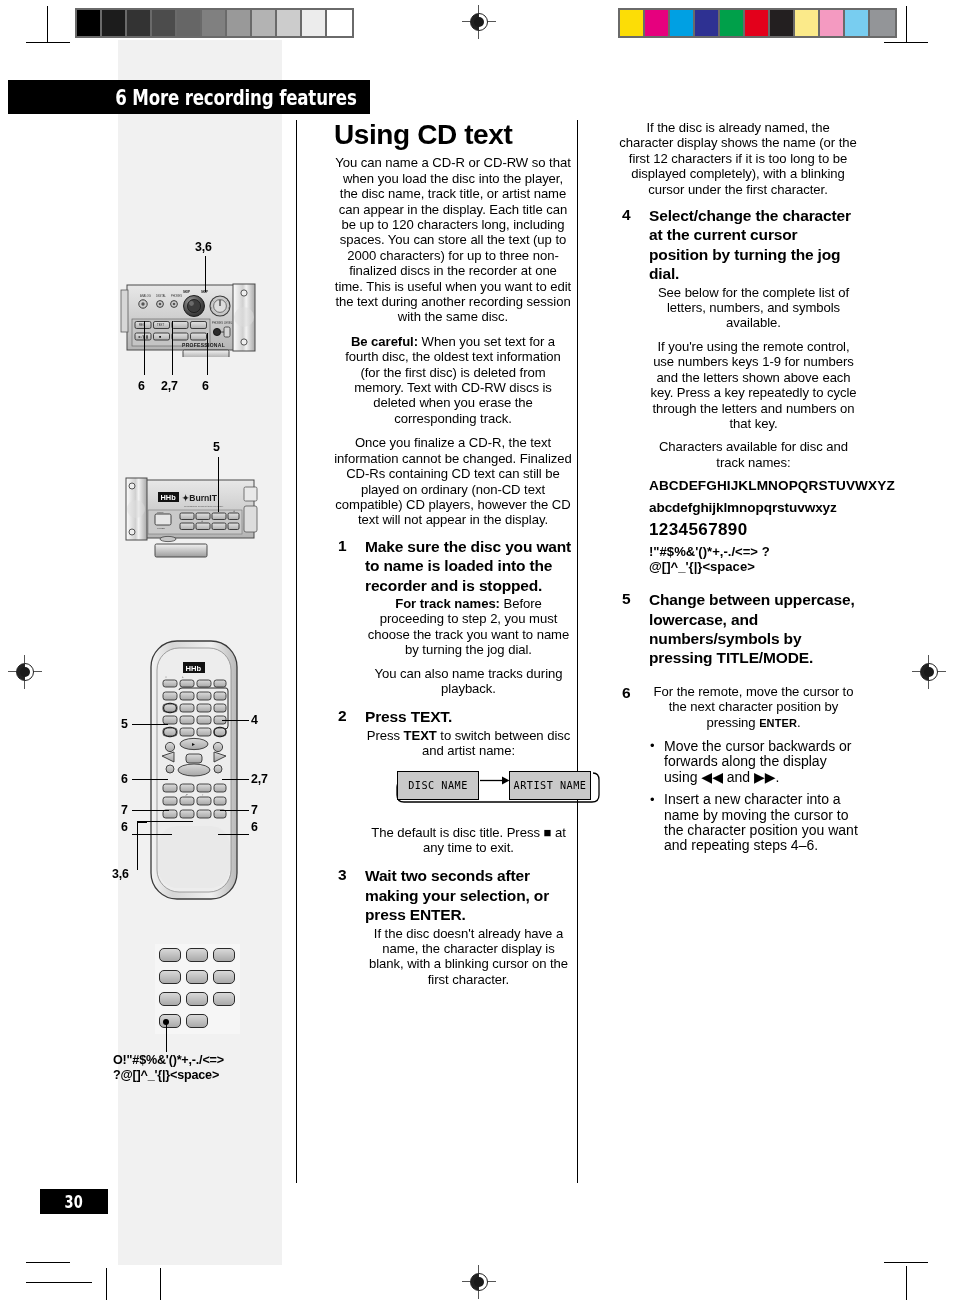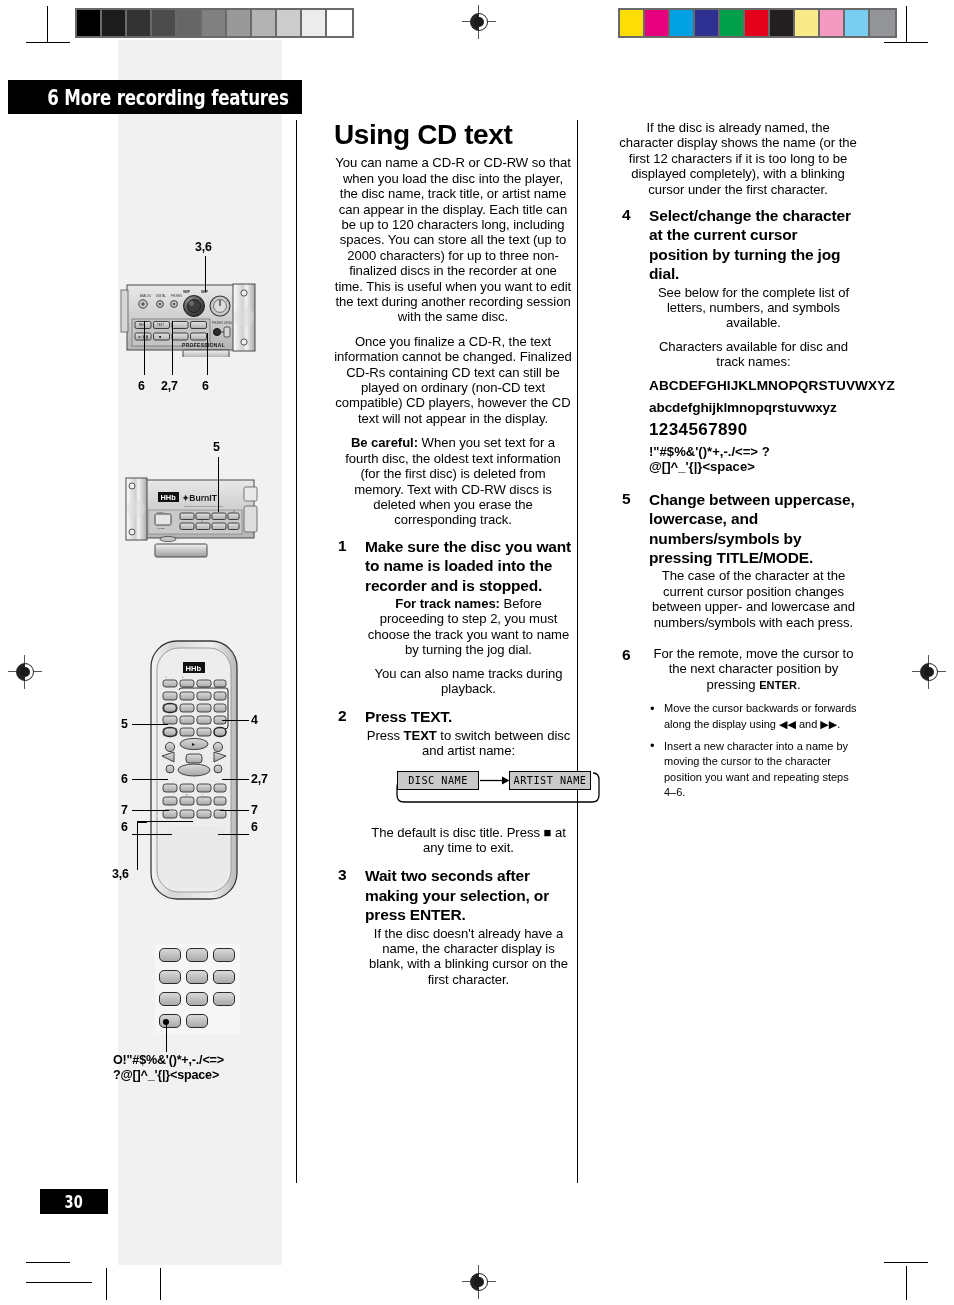--- a/index.html
+++ b/index.html
@@ -48,21 +48,21 @@
 
   
   #sidebar-tint {
     position: absolute; left: 118px; top: 40px;
     width: 164px; height: 1225px;
     background: #f1f1f1;
   }
 
   #chapter-header {
     position: absolute; left: 8px; top: 80px;
-    width: 294px; height: 34px;
+    width: 362px; height: 34px;
     background: #000;
     display: flex; align-items: center; justify-content: flex-end;
     padding-right: 13px;
   }
   #chapter-header .t {
     color: #fff;
     font-family: "DejaVu Sans Condensed", "Liberation Sans Narrow", "Liberation Sans", sans-serif;
     font-weight: bold; font-size: 21.5px;
     letter-spacing: -0.2px;
     transform: scaleX(0.86); transform-origin: right center;
@@ -107,41 +107,41 @@
   .step .head {
     font-size: 15.5px; font-weight: bold; line-height: 19.4px;
     margin: 0 0 1px 0; letter-spacing: -0.15px;
   }
   .step p.body { margin-bottom: 8px; }
   .step p.body:last-child { margin-bottom: 0; }
 
   ul.bullets { margin: 6px 0 0 0; padding: 0; list-style: none; }
   ul.bullets li {
     position: relative; padding-left: 15px;
-    font-size: 11px; line-height: 15.4px; margin-bottom: 7px;
+    font-size: 14px; line-height: 15.4px; margin-bottom: 7px;
   }
   ul.bullets li::before {
     content: "\2022"; position: absolute; left: 1px; top: -0.5px; font-size: 13px;
   }
 
   .smallcaps-ref { font-size: 11px; font-weight: bold; letter-spacing: 0.1px; }
   .charlist-upper { font-size: 13.6px; font-weight: bold; line-height: 16px; letter-spacing: 0.1px; margin: 0 0 6px 0; }
   .charlist-lower { font-size: 13.6px; font-weight: bold; line-height: 16px; letter-spacing: -0.1px; margin: 0 0 6px 0; }
   .charlist-num   { font-size: 17px; font-weight: bold; line-height: 16px; letter-spacing: 0.4px; margin: 0 0 6px 0; }
   .charlist-sym   { font-size: 13.1px; font-weight: bold; line-height: 15px; margin: 0; }
 
   
   #name-flow { position: relative; width: 225px; height: 48px; margin: 6px 0 10px 16px; }
   #name-flow .box {
     position: absolute; top: 4px;
     border: 1.3px solid #000; background: #c9c9c9;
     font-family: "DejaVu Sans Mono", "Liberation Mono", monospace;
     font-size: 10.2px; letter-spacing: 0.5px;
     display: flex; align-items: center; justify-content: center;
-    height: 19px;
+    height: 29px;
   }
   #name-flow .box.disc   { left: 16px; width: 82px; }
   #name-flow .box.artist { left: 128px; width: 82px; }
   #name-flow svg { position: absolute; left: 0; top: 0; }
 
   
   .fig { position: absolute; }
   .callout { position: absolute; font-size: 12.4px; font-weight: bold; letter-spacing: -0.2px; }
   .lead-line { position: absolute; background: #000; }
   .lead-line.v { width: 1.2px; }
@@ -499,22 +499,22 @@
 <div class="lead-line v" style="left:166px; top:1022px; height:30px;"></div>
 <div style="position:absolute; left:163px; top:1019px; width:6px; height:6px; border-radius:50%; background:#000;"></div>
 <div id="keypad-caption">
   <div>O!"#$%&amp;'()*+,-./&lt;=&gt;</div>
   <div>?@[]^_'{|}&lt;space&gt;</div>
 </div>
 
 <div class="col" id="col-mid">
   <h1 class="section-title">Using CD text</h1>
   <p class="body">You can name a CD-R or CD-RW so that when you load the disc into the player, the disc name, track title, or artist name can appear in the display. Each title can be up to 120 characters long, including spaces. You can store all the text (up to 2000 characters) for up to three non-finalized discs in the recorder at one time. This is useful when you want to edit the text during another recording session with the same disc.</p>
+  <p class="body"><b>Be careful:</b><span> When you set text for a fourth disc, the oldest text information (for the first disc) is deleted from memory. Text with CD-RW discs is deleted when you erase the corresponding track.</span></p>
   <p class="body">Once you finalize a CD-R, the text information cannot be changed. Finalized CD-Rs containing CD text can still be played on ordinary (non-CD text compatible) CD players, however the CD text will not appear in the display.</p>
-  <p class="body"><b>Be careful:</b><span> When you set text for a fourth disc, the oldest text information (for the first disc) is deleted from memory. Text with CD-RW discs is deleted when you erase the corresponding track.</span></p>
 
   <div class="step">
     <div class="num">1</div>
     <div class="head">Make sure the disc you want to name is loaded into the recorder and is stopped.</div>
     <p class="body"><b>For track names:</b><span> Before proceeding to step 2, you must choose the track you want to name by turning the jog dial.</span></p>
     <p class="body">You can also name  tracks during playback.</p>
   </div>
 
   <div class="step">
     <div class="num">2</div>
@@ -542,32 +542,32 @@
   </div>
 </div>
 
 <div class="col" id="col-right">
   <p class="body">If the disc is already named, the character display shows the name (or the first 12 characters if it is too long to be displayed completely), with a blinking cursor under the first character.</p>
 
   <div class="step">
     <div class="num">4</div>
     <div class="head">Select/change the character at the current cursor position by turning the jog dial.</div>
     <p class="body">See below for the complete list of letters, numbers, and symbols available.</p>
+    <p class="body">If you're using the remote control, use numbers keys 1-9 for numbers and the letters shown above each key. Press a key repeatedly to cycle through the letters and numbers on that key.</p>
     <p class="body">Characters available for disc and track names:</p>
     <p class="charlist-upper">ABCDEFGHIJKLMNOPQRSTUVWXYZ</p>
     <p class="charlist-lower">abcdefghijklmnopqrstuvwxyz</p>
     <p class="charlist-num">1234567890</p>
     <p class="charlist-sym">!"#$%&amp;'()*+,-./&lt;=&gt; ?</p>
     <p class="charlist-sym">@[]^_'{|}&lt;space&gt;</p>
   </div>
 
   <div class="step" style="margin-top:16px;">
     <div class="num">5</div>
     <div class="head">Change between uppercase, lowercase, and numbers/symbols by pressing TITLE/MODE.</div>
-    <p class="body">The case of the character at the current cursor position changes between upper- and lowercase and numbers/symbols with each press.</p>
   </div>
 
   <div class="step" style="margin-top:16px;">
     <div class="num">6</div>
     <p class="body"><span>For the remote, move the cursor to the next character position by pressing </span><span class="smallcaps-ref">ENTER</span><span>.</span></p>
     <ul class="bullets">
       <li>Move the cursor backwards or forwards along the display using ◀◀ and ▶▶.</li>
       <li>Insert a new character into a name by moving the cursor to the character position you want and repeating steps 4–6.</li>
     </ul>
   </div>

